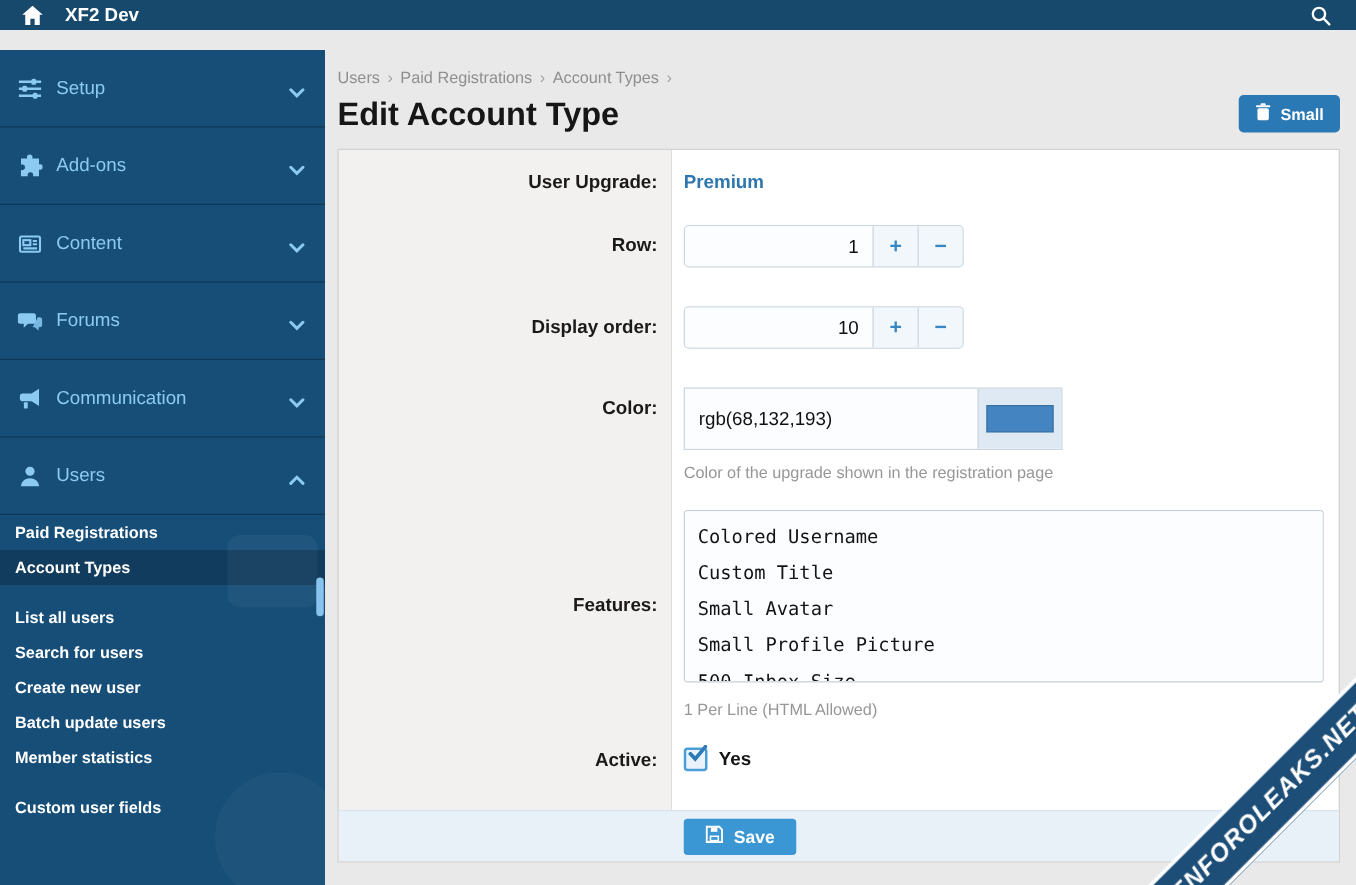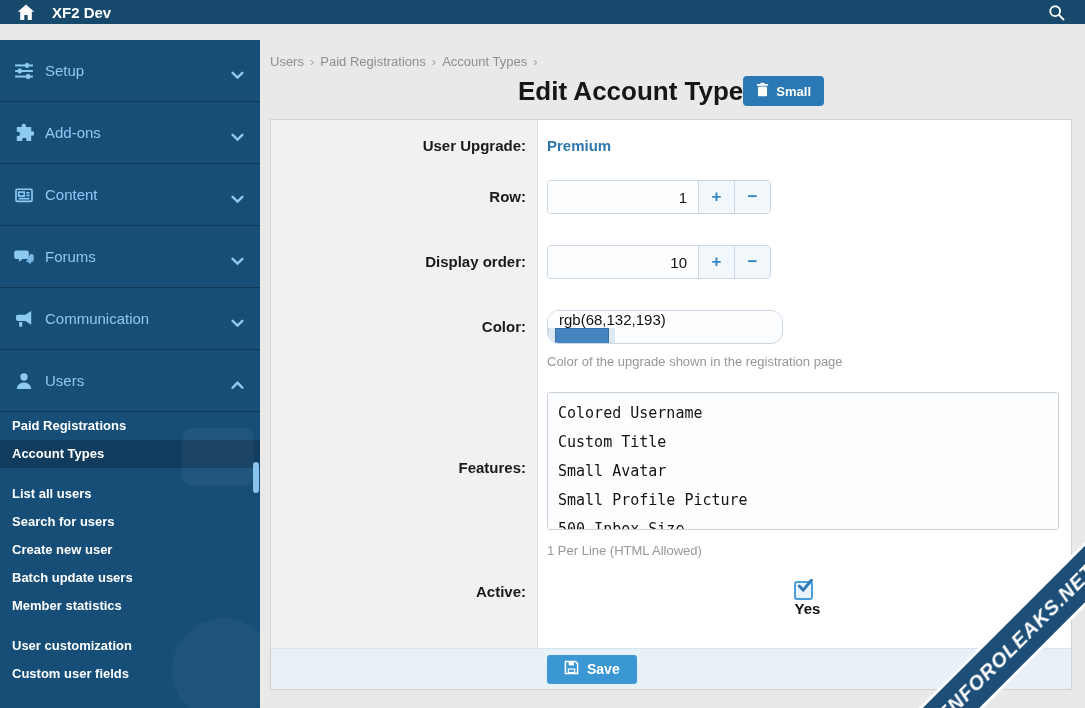--- a/index.html
+++ b/index.html
@@ -32,21 +32,21 @@
               background:rgba(255,255,255,.045);}
   .ghost-circle{position:absolute;left:172px;top:578px;width:104px;height:104px;border-radius:50%;
                 background:rgba(255,255,255,.035);}
 
   
   .main{position:absolute;left:260px;top:40px;width:825px;height:668px;box-sizing:border-box;
         padding:14px 13px 0 10px;}
   .breadcrumb{font-size:13px;color:#8f8f8f;margin:0 0 7px 0;}
   .breadcrumb .bc-link{cursor:pointer;}
   .breadcrumb .sep{margin:0 6px;color:#a3a3a3;}
-  .title-row{display:flex;align-items:center;justify-content:center;}
+  .title-row{display:flex;align-items:center;justify-content:space-between;}
   .page-title{font-size:26px;font-weight:700;color:#161616;margin:0;line-height:30px;}
   .btn-delete{background:#2a79b4;color:#fff;font-size:13px;font-weight:700;border:none;border-radius:4px;
               padding:0 13px;height:30px;display:flex;align-items:center;gap:7px;cursor:pointer;
               font-family:inherit;}
 
   
   .card{margin-top:13px;height:571px;box-sizing:border-box;border:1px solid #d2d2d2;
         background:linear-gradient(90deg,#f2f1ef 0,#f2f1ef 266px,#dcdcdc 266px,#dcdcdc 267px,#fff 267px);
         display:flex;flex-direction:column;}
   .card-body{flex:1;padding-top:16px;overflow:hidden;}
@@ -61,37 +61,37 @@
   .row-num .flabel{line-height:34px;}
   .stepper{display:inline-flex;height:34px;box-sizing:border-box;border:1px solid #ccd6e0;
            border-radius:4px;overflow:hidden;background:#fbfdff;}
   .stepper input{width:128px;border:none;outline:none;background:#fbfdff;text-align:right;
                  font-size:15px;padding:0 11px;color:#111;font-family:inherit;}
   .step-btn{width:36px;border:none;border-left:1px solid #ccd6e0;background:#f2f7fb;color:#3787c4;
             font-size:17px;font-weight:700;display:flex;align-items:center;justify-content:center;
             cursor:pointer;font-family:inherit;}
   .row-color{margin-bottom:9px;}
   .row-color .flabel{line-height:34px;}
-  .color-group{display:inline-flex;height:34px;box-sizing:border-box;border:1px solid #ccd6e0;
-               border-radius:12px;overflow:hidden;background:#fbfdff;flex-direction:column;}
+  .color-group{display:inline-flex;height:50px;box-sizing:border-box;border:1px solid #ccd6e0;
+               border-radius:0;overflow:hidden;background:#fbfdff;}
   .color-group input{width:212px;border:none;outline:none;background:#fbfdff;font-size:15px;
                      padding:0 11px;color:#111;font-family:inherit;}
   .swatch-cell{width:66px;background:#dfe9f3;border-left:1px solid #ccd6e0;display:flex;
                align-items:center;justify-content:center;cursor:pointer;}
   .swatch{width:52px;height:20px;border:1px solid rgba(0,0,0,.15);}
   .hint{font-size:13px;color:#979797;line-height:18px;}
   .row-hint{margin-bottom:21px;align-items:center;}
   .row-features{margin-bottom:8px;align-items:center;}
   .row-features .flabel{padding-top:9px;}
   .row-features textarea{width:100%;height:138px;box-sizing:border-box;border:1px solid #c9d0d7;
         border-radius:3px;background:#fcfdff;font-family:"DejaVu Sans Mono","Liberation Mono",monospace;
         font-size:15px;line-height:29px;padding:6px 10px;color:#141414;resize:none;outline:none;}
   .row-active{margin-top:21px;}
   .row-active .flabel{line-height:22px;}
-  .checkline{display:flex;align-items:center;flex-direction:column;}
+  .checkline{display:flex;align-items:center;}
   .checkbox{position:relative;width:15px;height:15px;border:2px solid #4a9fd8;border-radius:3px;
             background:#eaf3fb;cursor:pointer;}
   .checkbox svg{position:absolute;left:1px;top:-4px;width:16px;height:14px;}
   .checklabel{font-size:15px;font-weight:600;color:#141414;margin-left:9px;}
   .card-footer{height:41px;box-sizing:border-box;background:#e8f1f8;border-top:1px solid #d7e4ef;
                display:flex;align-items:center;}
   .btn-save{margin-left:276px;background:#3b97d3;color:#fff;border:none;border-radius:3px;
             font-size:14px;font-weight:700;height:29px;padding:0 17px;display:flex;align-items:center;
             gap:8px;cursor:pointer;font-family:inherit;}
 
@@ -228,21 +228,20 @@
     <div class="submenu">
       <div class="sub-item strong">Paid Registrations</div>
       <div class="sub-item active">Account Types</div>
       <div class="sub-gap"></div>
       <div class="sub-item">List all users</div>
       <div class="sub-item">Search for users</div>
       <div class="sub-item">Create new user</div>
       <div class="sub-item">Batch update users</div>
       <div class="sub-item">Member statistics</div>
       <div class="sub-gap"></div>
-      <div class="sub-item strong">User customization</div>
       <div class="sub-item strong">Custom user fields</div>
     </div>
 
     <div class="scroll-thumb"></div>
   </div>
 
   <div class="main">
 
     <div class="breadcrumb">
       <span class="bc-link">Users</span><span class="sep">›</span><span class="bc-link">Paid Registrations</span><span class="sep">›</span><span class="bc-link">Account Types</span><span class="sep">›</span>

